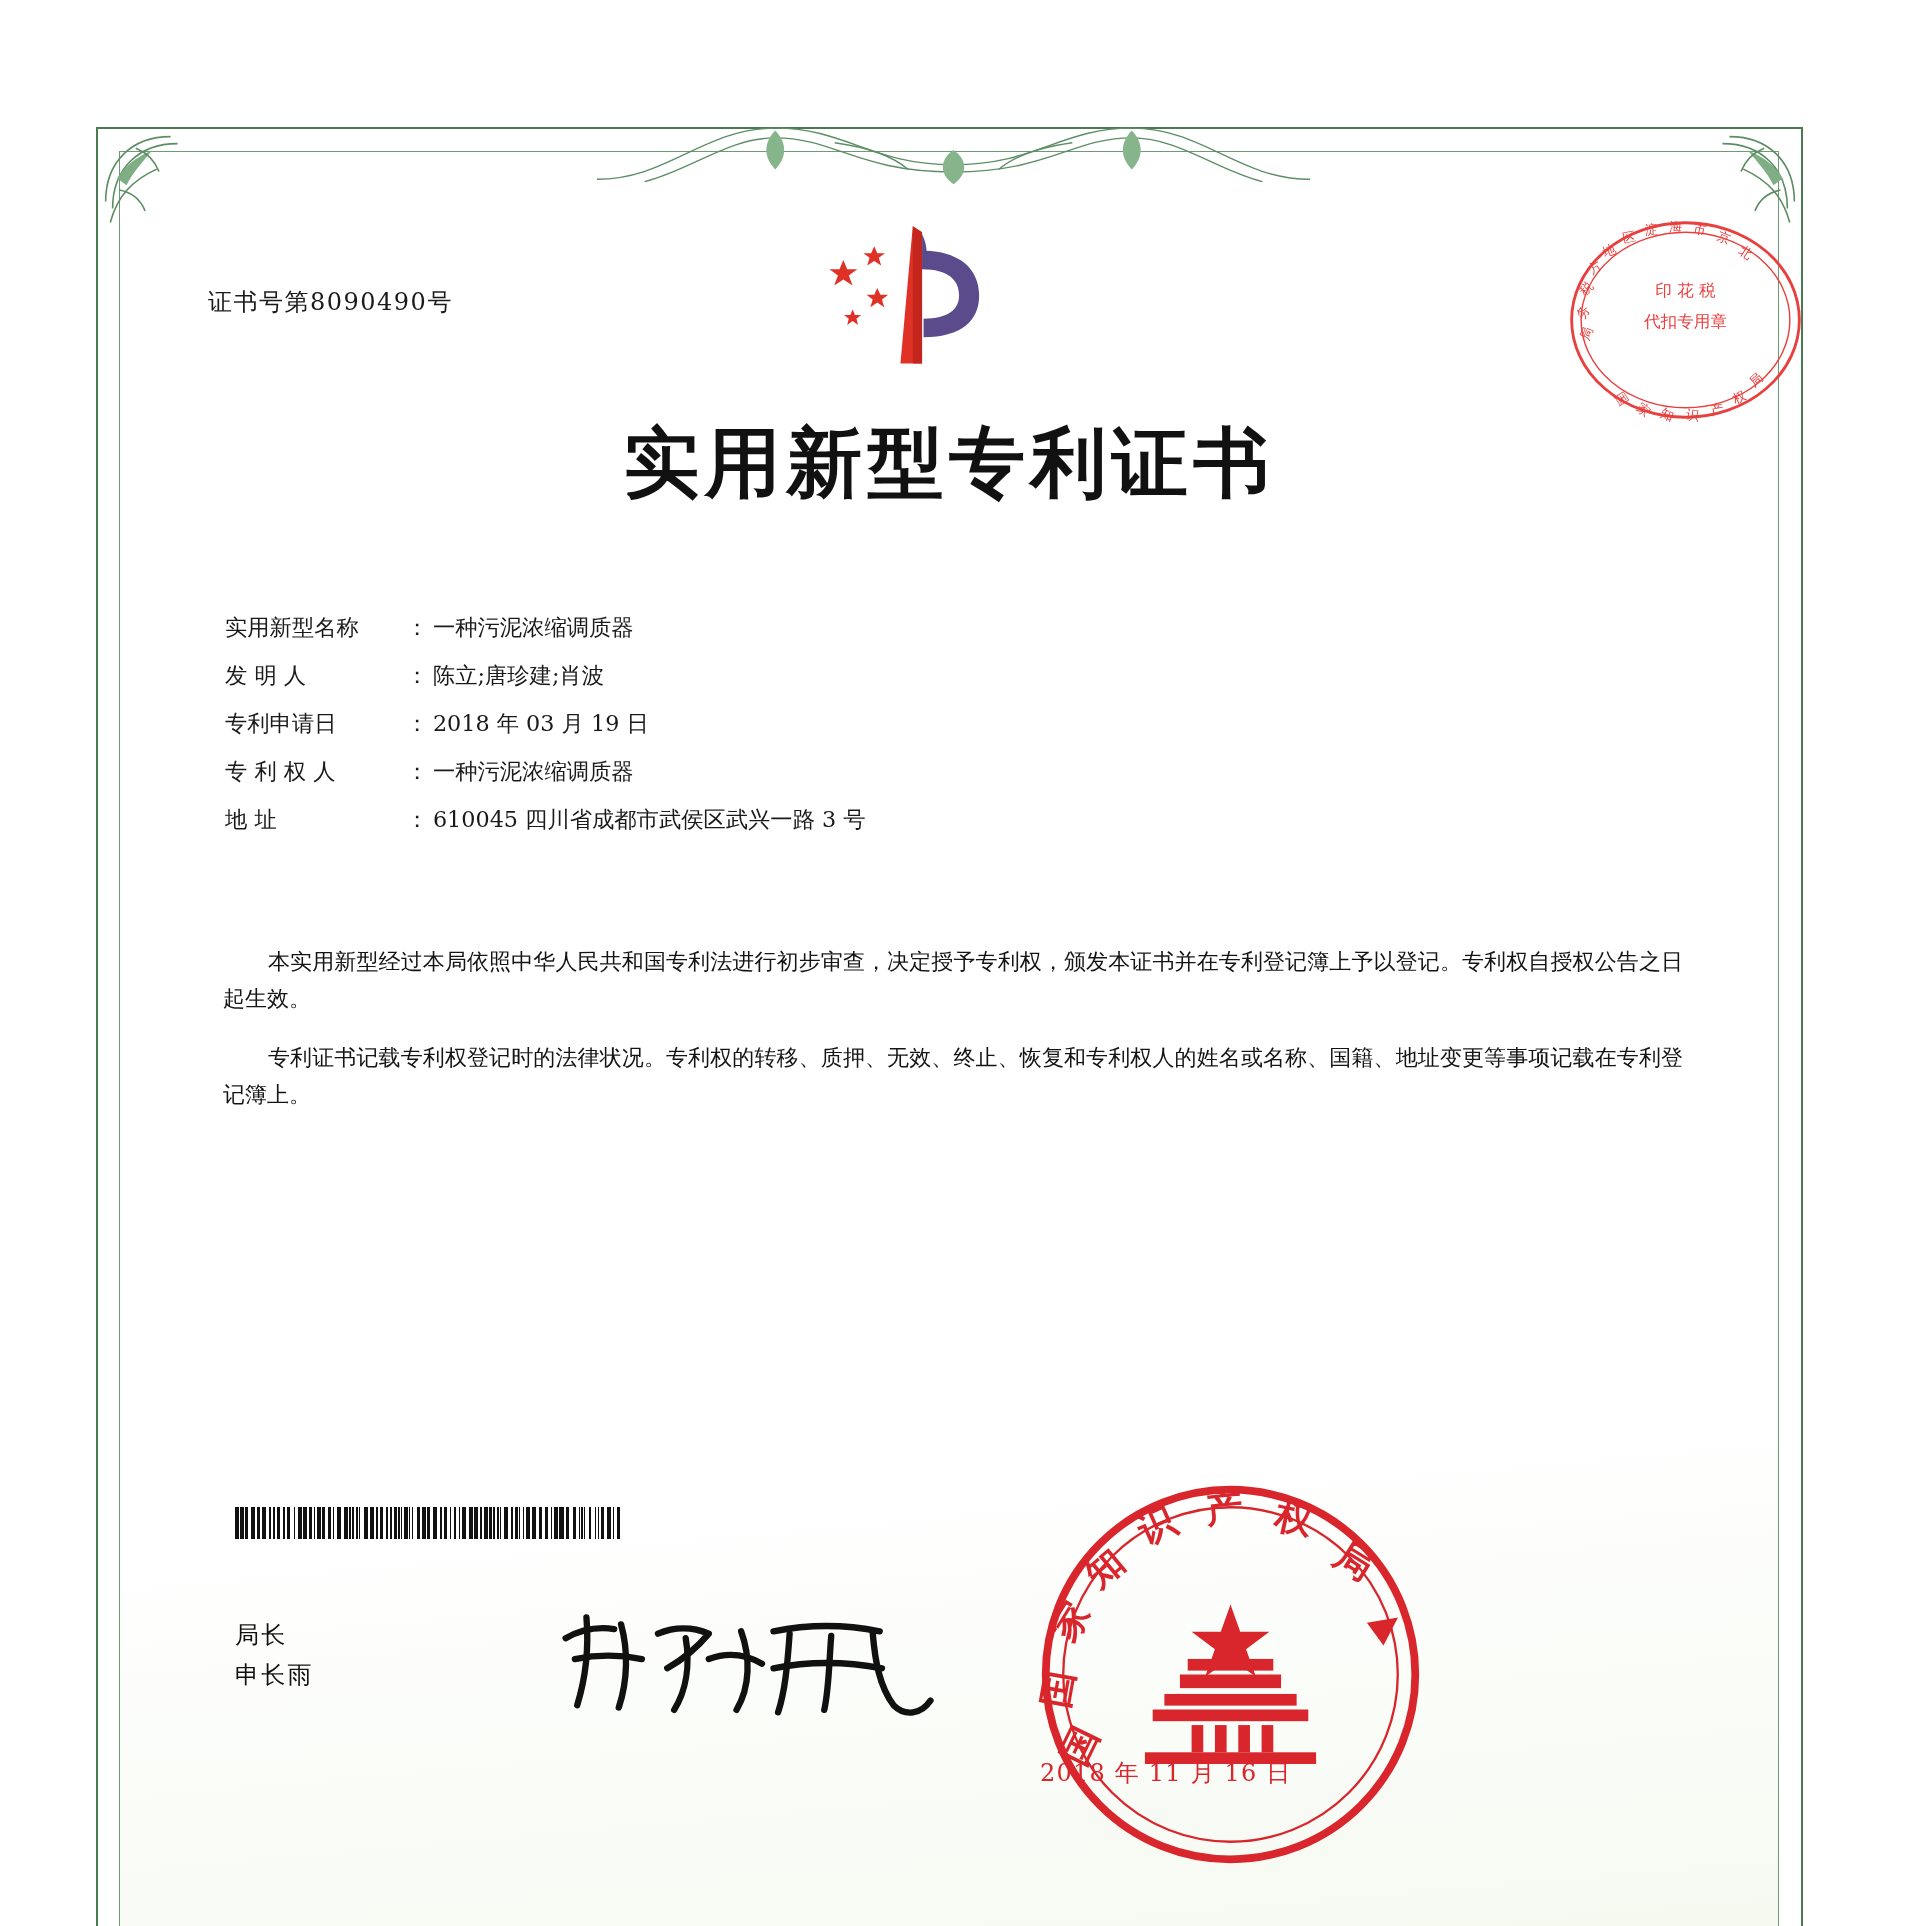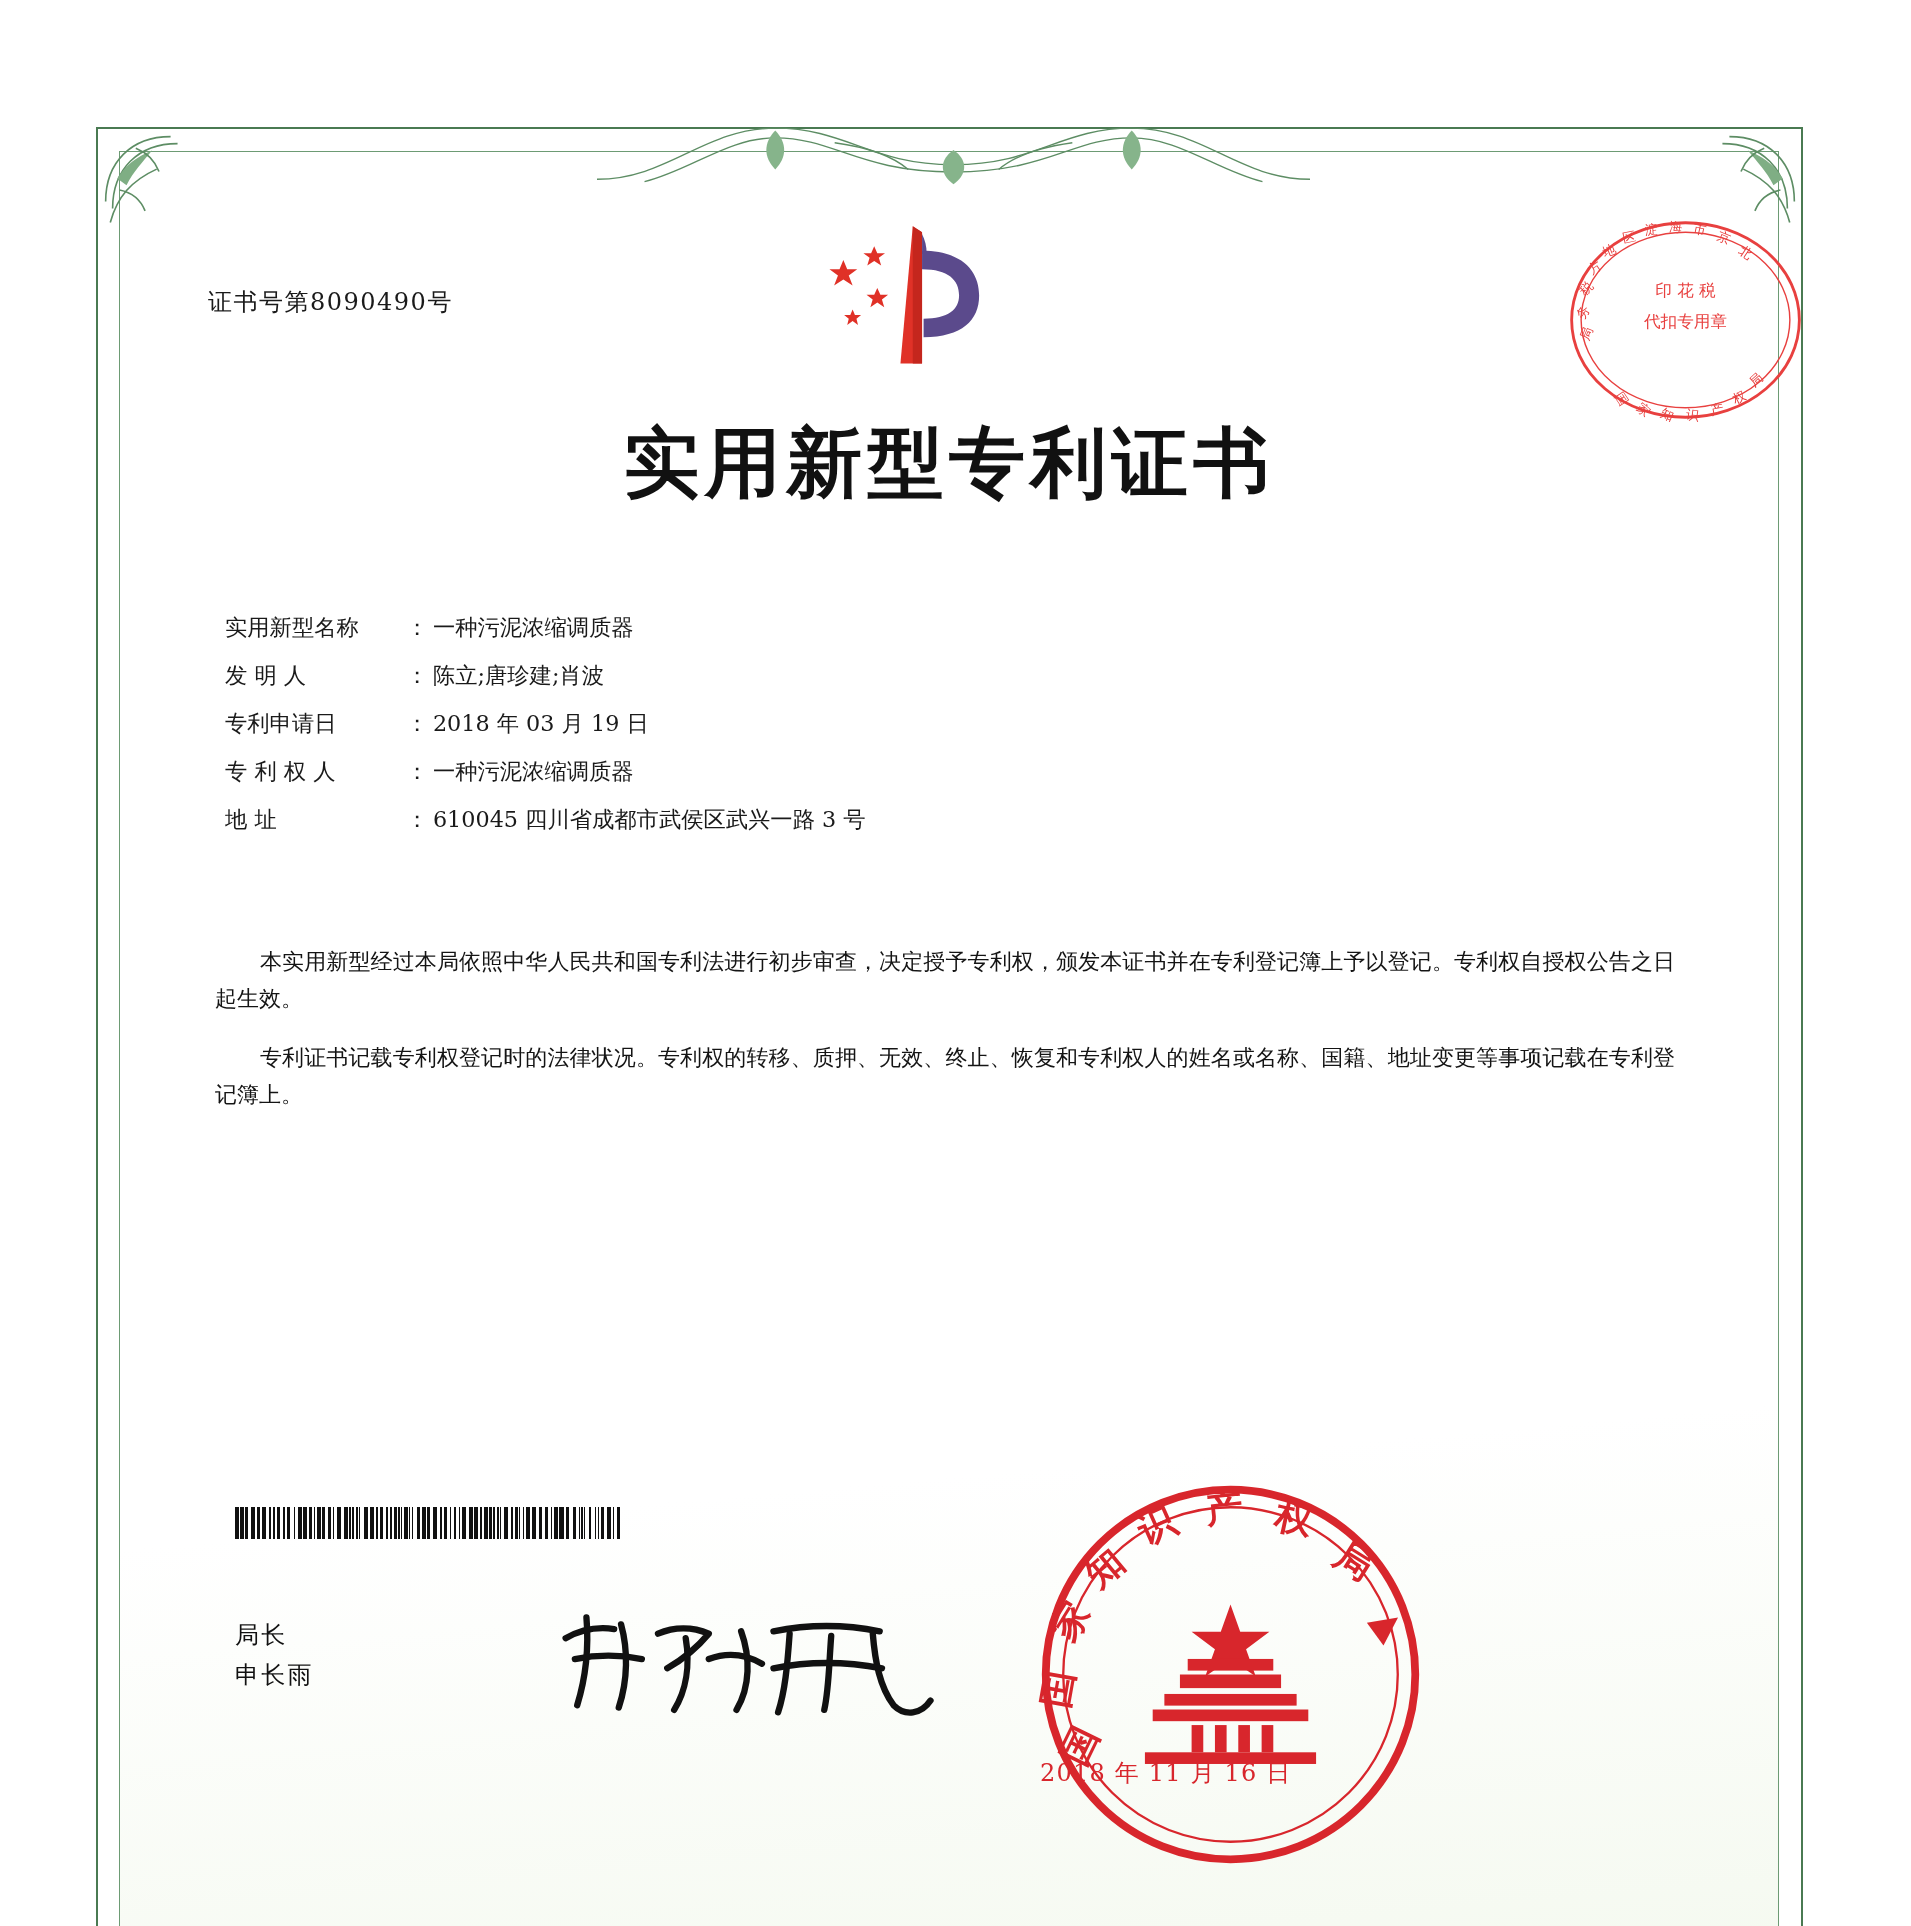--- a/index.html
+++ b/index.html
@@ -135,21 +135,21 @@
   .field-row.two-col .right-part {
     position: absolute;
     left: 732px;
     top: 0;
   }
   .right-label { font-family: "DejaVu Serif", serif; }
 
   
   .paras {
     position: absolute;
-    left: 96px;
+    left: 104px;
     top: 770px;
     width: 1460px;
     font-size: 22px;
     line-height: 37px;
     color: #141414;
     font-family: "DejaVu Serif", serif;
     text-align: justify;
   }
   .para { text-indent: 45px; margin-bottom: 1.5px; }
 

